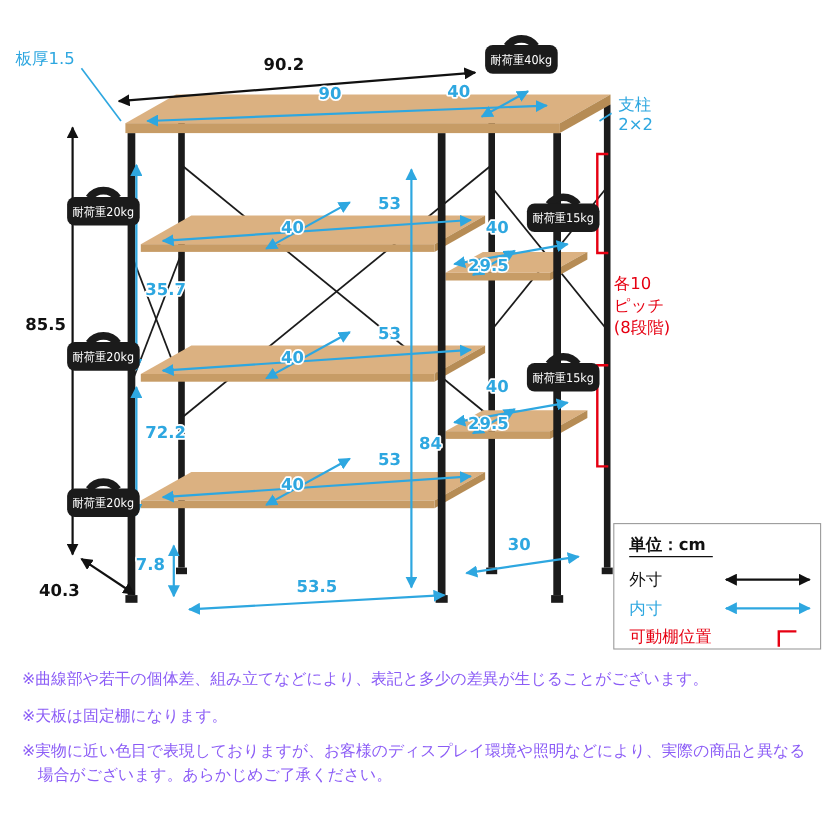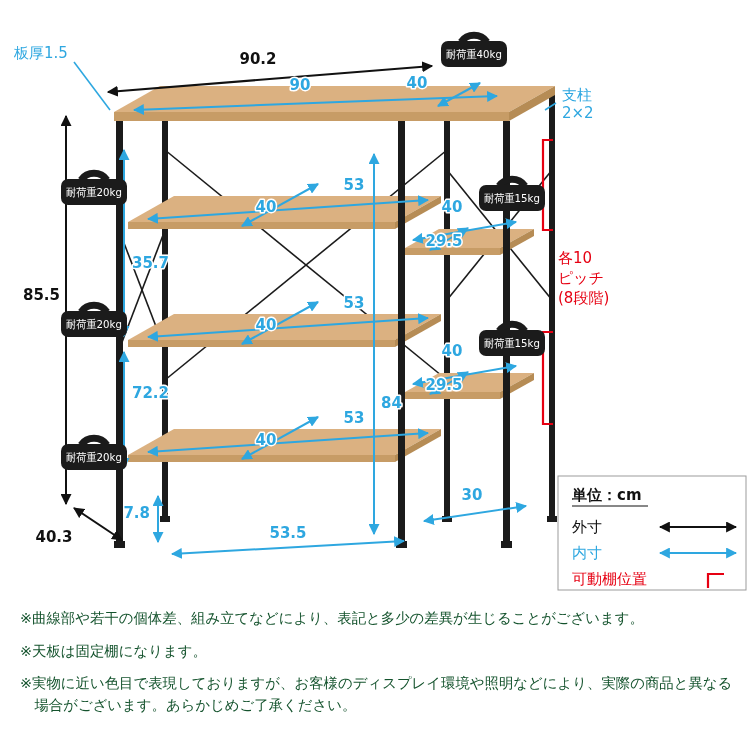--- a/index.html
+++ b/index.html
@@ -29,21 +29,21 @@
   .wood-side{fill:#b68c55;}
   .badge-handle{fill:none;stroke:#1b1b1b;stroke-width:7;}
   .badge-text{font-size:11px;fill:#fff;font-weight:400;}
 
   
   .legend-box{fill:#fff;stroke:#9b9b9b;stroke-width:1;}
   .legend-title{font-size:15px;font-weight:700;fill:#111;}
   .legend-item{font-size:15px;font-weight:400;}
 
   
-  .notes{position:absolute;left:20px;top:608px;width:716px;color:#14532d;
+  .notes{position:absolute;left:20px;top:608px;width:716px;color:#8b5cf6;
          font-size:14.4px;line-height:1.5;}
   .notes p{margin:0 0 11px 0;padding-left:1em;text-indent:-1em;}
 </style>
 </head>
 <body>
 
 <div class="page">
 
 <svg width="750" height="600" viewBox="0 0 750 600">
   <defs>

